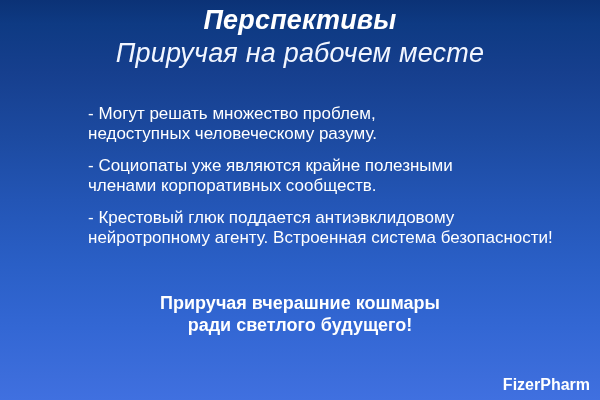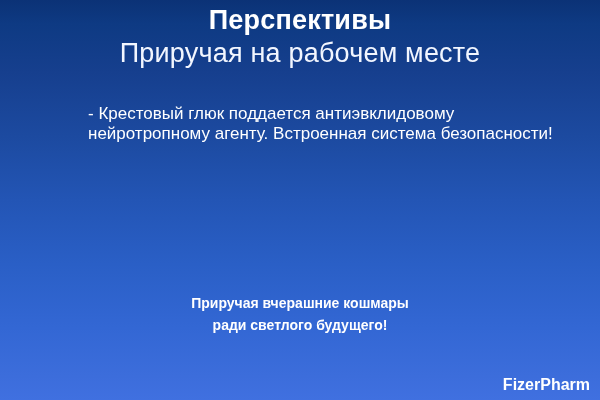--- a/index.html
+++ b/index.html
@@ -32,20 +32,21 @@
     -webkit-font-smoothing: antialiased;
   }
 
   
   .heading {
     position: absolute;
     top: 4px;
     left: 0;
     width: 600px;
     text-align: center;
+    font-style: italic;
   }
 
   .slide-title {
     display: block;
     font-size: 27px;
     font-weight: bold;
     line-height: 32px;
     letter-spacing: 0.2px;
     color: #ffffff;
   }
@@ -80,21 +81,21 @@
     margin-bottom: 16px;
   }
 
   
   .tagline {
     position: absolute;
     top: 292px;
     left: 0;
     width: 600px;
     text-align: center;
-    font-size: 14px;
+    font-size: 18px;
     font-weight: bold;
     line-height: 22px;
     white-space: pre-line;
     color: #ffffff;
   }
 
   
   .brand {
     position: absolute;
     right: 10px;
@@ -122,20 +123,24 @@
 <body>
 
 <div id="slide">
 
   <div class="heading">
     <span class="slide-title">Перспективы</span>
     <span class="slide-subtitle">Приручая на рабочем месте</span>
   </div>
 
   <div class="bullets">
+    <p class="bullet">- Могут решать множество проблем,
+недоступных человеческому разуму.</p>
+    <p class="bullet">- Социопаты уже являются крайне полезными
+членами корпоративных сообществ.</p>
     <p class="bullet">- Крестовый глюк поддается антиэвклидовому
 нейротропному агенту. Встроенная система безопасности!</p>
   </div>
 
   <div class="tagline">Приручая вчерашние кошмары
 ради светлого будущего!</div>
 
   <div class="brand">
     <span class="brand-name">FizerPharm</span>
   </div>

